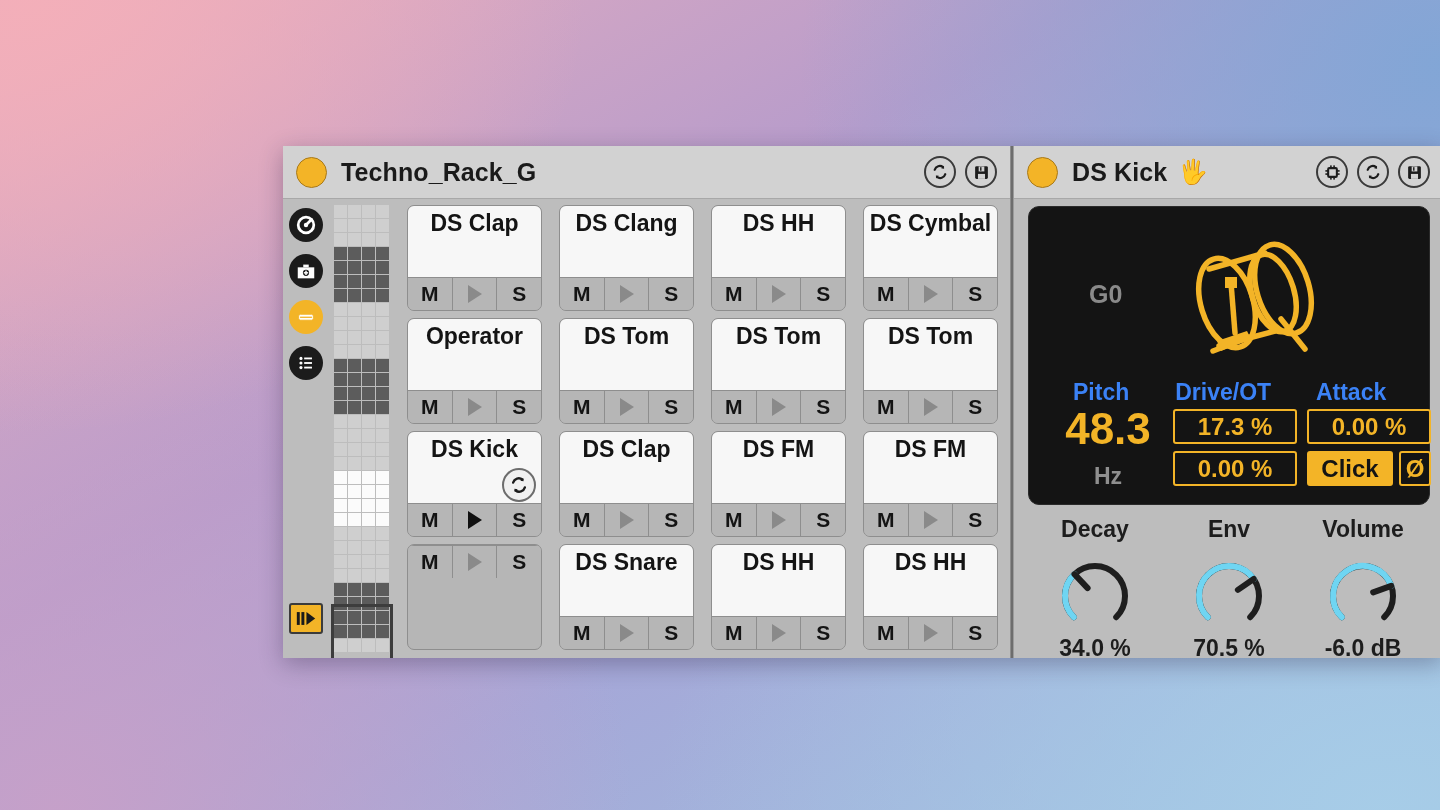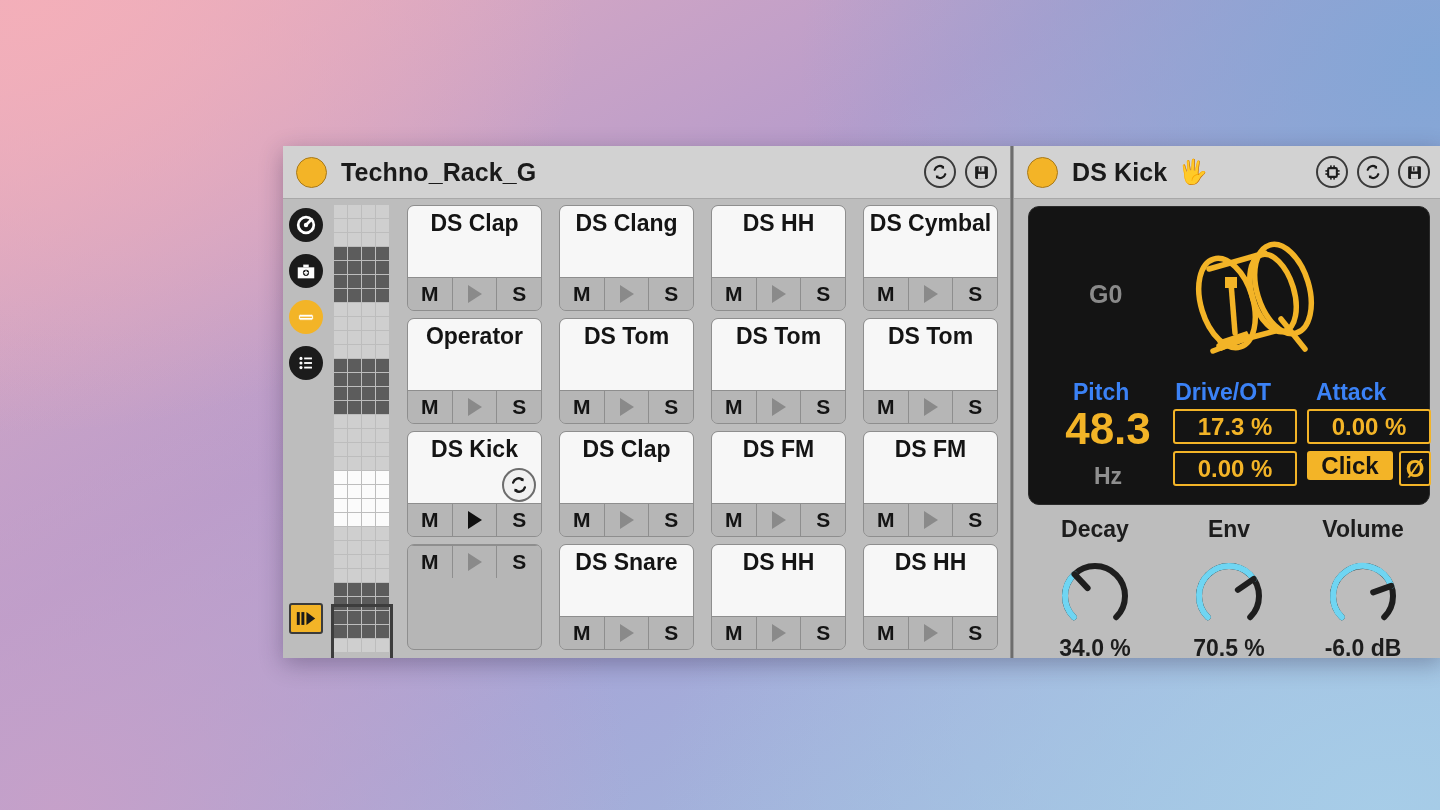--- a/index.html
+++ b/index.html
@@ -634,21 +634,21 @@
         <div class="dd-label">Drive/OT</div>
         <div class="dd-label">Attack</div>
       </div>
 
       <div class="pitch-big">48.3</div>
       <div class="pitch-unit">Hz</div>
 
       <div class="val-box" style="left:144px;  top:202px; width:124px; height:35px;">17.3 %</div>
       <div class="val-box" style="left:278px;  top:202px; width:124px; height:35px;">0.00 %</div>
       <div class="val-box" style="left:144px;  top:244px; width:124px; height:35px;">0.00 %</div>
-      <div class="val-box filled" style="left:278px; top:244px; width:86px; height:29px;text-align:right;">Click</div>
+      <div class="val-box filled" style="left:278px; top:244px; width:86px; height:35px;text-align:right;">Click</div>
       <div class="val-box" style="left:370px; top:244px; width:32px; height:35px;">Ø</div>
     </div>
 
     <div class="knobs">
         <div class="knob-cell">
           <div class="knob-title">Decay</div>
           <div><svg width="80" height="74" viewBox="0 0 80 74">
               <path d="M 18.78679656440357 61.21320343559643 A 30 30 0 1 1 61.21320343559643 61.21320343559643" fill="none" stroke="#1e1e1e" stroke-width="6" stroke-linecap="round"></path>
               <path d="M 18.78679656440357 61.21320343559643 A 30 30 0 0 1 19.463586822139348 18.13094117735765" fill="none" stroke="#6fd5f2" stroke-width="6" stroke-linecap="round"></path>
               <line x1="32.60689125597017" y1="32.12713882384875" x2="19.463586822139348" y2="18.13094117735765" stroke="#1e1e1e" stroke-width="6" stroke-linecap="round"></line>

